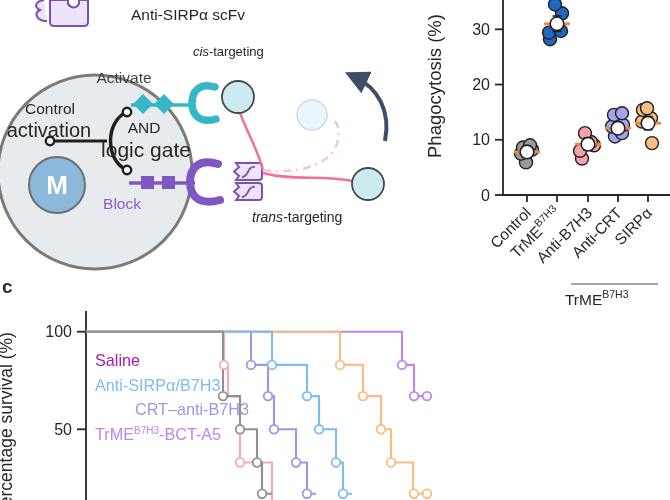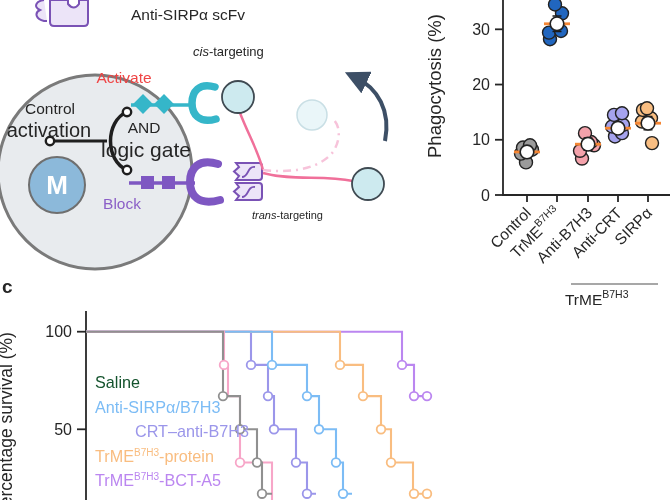--- a/index.html
+++ b/index.html
@@ -179,34 +179,33 @@
         <circle cx="257" cy="462.5" r="4.3" fill="#fff" stroke="#909090" stroke-width="1.8"></circle>
         <circle cx="262" cy="493.7" r="4.3" fill="#fff" stroke="#909090" stroke-width="1.8"></circle>
       </g>
   </svg>
 
   <div class="lbl" style="left:98px;top:6px;font-size:15.5px;margin-left:33px;">Anti-SIRPα scFv</div>
 
   <div class="lbl" style="left:193px;top:44px;font-size:13px;text-align:center;">
     <span class="it">cis</span><span>-targeting</span>
   </div>
-  <div class="lbl" style="left:252px;top:209px;font-size:11px;">
+  <div class="lbl" style="left:252px;top:209px;font-size:14px;">
     <span class="it">trans</span><span>-targeting</span>
   </div>
 
-  <div class="lbl ctr" style="left:124px;top:69px;font-size:15.5px;color:#ef4444;">Activate</div>
+  <div class="lbl ctr" style="left:124px;top:69px;font-size:15.5px;color:#404040;">Activate</div>
   <div class="lbl ctr" style="left:50px;top:100px;font-size:15.5px;">Control</div>
   <div class="lbl ctr" style="left:49px;top:119px;font-size:20px;">activation</div>
   <div class="lbl ctr" style="left:144px;top:119px;font-size:15.5px;">AND</div>
   <div class="lbl ctr" style="left:146px;top:138px;font-size:21px;">logic gate</div>
   <div class="lbl ctr" style="left:122px;top:195px;font-size:15.5px;color:#8b5fc7;">Block</div>
   <div class="lbl ctr" style="left:57px;top:170px;font-size:26px;font-weight:600;color:#fff;">M</div>
 
   <div class="lbl panel-letter" style="left:2px;top:276px;">c</div>
   <div class="leg-list" id="surv-legend">
-      <div class="leg-item" style="color: #14532d; margin-top: 22px;">Saline</div>
+      <div class="leg-item" style="color: #a21caf;">Saline</div>
       <div class="leg-item" style="color: rgb(124, 188, 245);">Anti-SIRPα/B7H3</div>
       <div class="leg-item" style="color: rgb(155, 150, 234); margin-left: 40px;">CRT–anti-B7H3</div>
-      <div class="leg-item" style="color: rgb(249, 189, 128);">TrME<sup>B7H3</sup>-protein</div>
       <div class="leg-item" style="color: rgb(187, 134, 240);">TrME<sup>B7H3</sup>-BCT-A5</div>
     </div>
 
 </div>
 
 </body></html>

